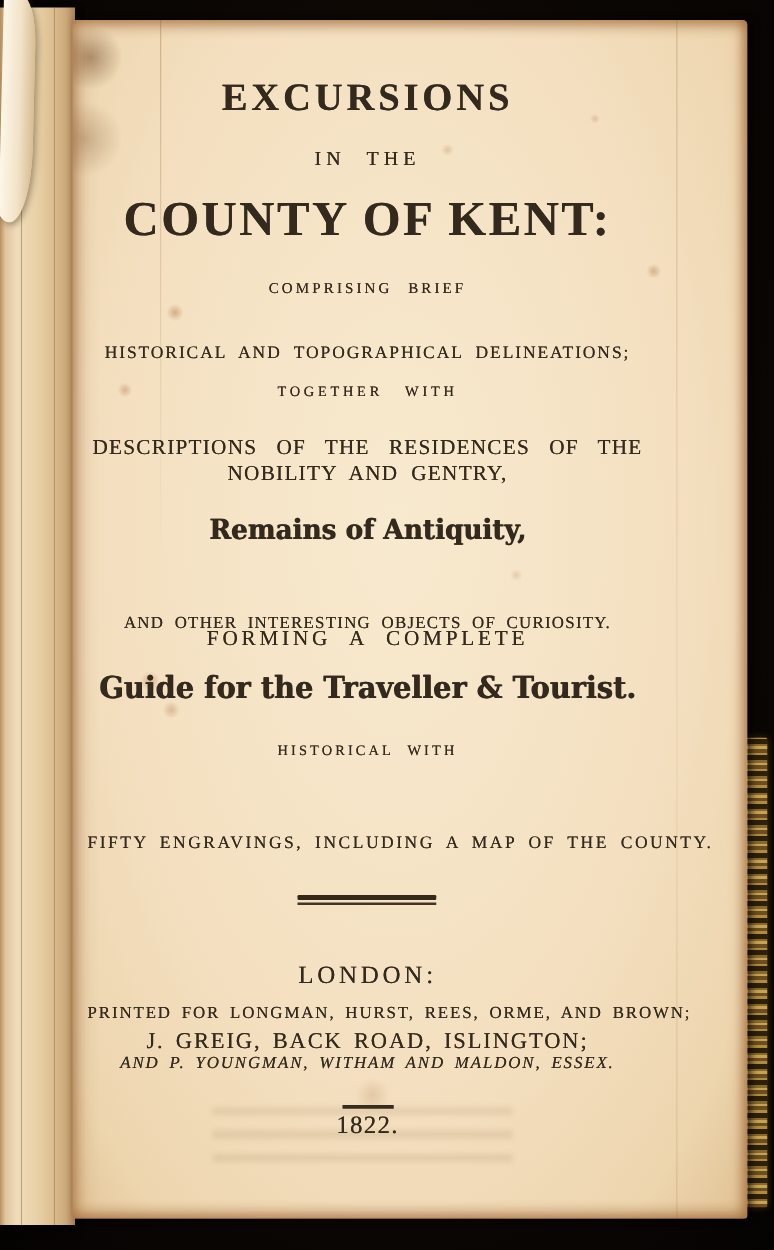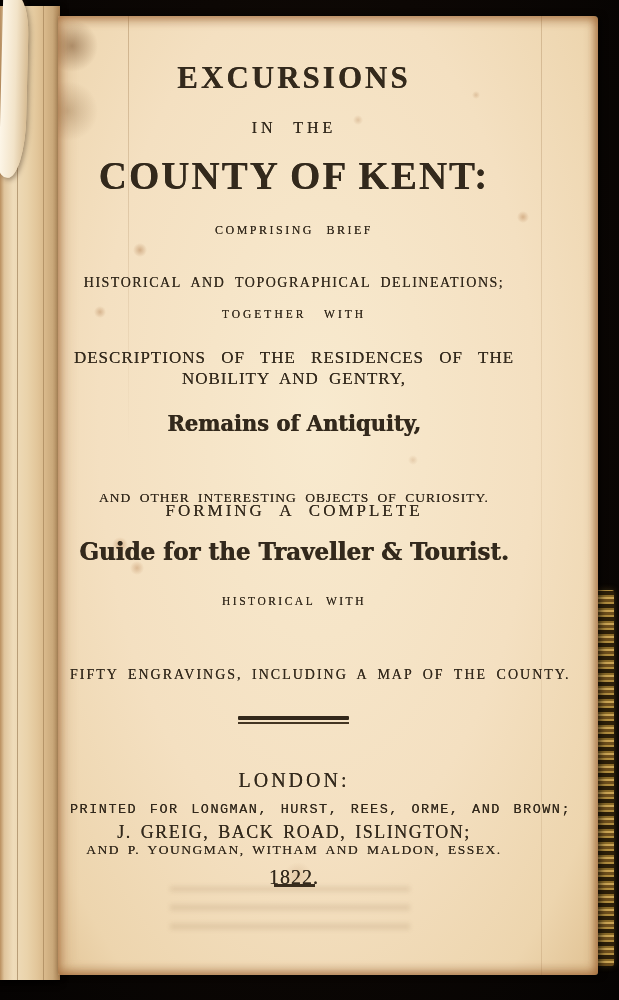--- a/index.html
+++ b/index.html
@@ -76,24 +76,24 @@
   .desc1       {top:333px; font-size:17px; letter-spacing:1px; word-spacing:10px;}
   .desc2       {top:354px; font-size:17px; letter-spacing:1px; word-spacing:5px;}
   .blackletter {font-family:"DejaVu Serif",serif; font-weight:bold; letter-spacing:0; transform:scaleY(1.06); text-shadow:.6px 0 0 #33291c;}
   .remains     {top:397px; font-size:21px;}
   .curiosity   {top:443px; font-size:13.5px; letter-spacing:1px; word-spacing:4px;margin-top:32px;}
   .forming     {top:486px; font-size:17px; letter-spacing:3px; word-spacing:8px;}
   .guide       {top:523px; font-size:23px;}
   .illustrated {top:580px; font-size:11.5px; letter-spacing:2.5px; word-spacing:6px;}
   .fifty       {top:652px; font-size:14px; letter-spacing:2px; word-spacing:4px;}
   .london      {top:754px; font-size:20px; letter-spacing:3px;}
-  .imp1        {top:787px; font-size:13.5px; letter-spacing:1.5px; word-spacing:3px;font-family:Liberation Mono, monospace;}
+  .imp1        {top:787px; font-size:13.5px; letter-spacing:1.5px; word-spacing:3px;}
   .imp2        {top:807px; font-size:18px; letter-spacing:1.5px; word-spacing:3px;}
-  .imp3        {top:827px; font-size:13.5px; letter-spacing:1.5px; word-spacing:3px;}
-  .year        {top:851px; font-size:20px; letter-spacing:1px;}
+  .imp3        {top:827px; font-size:13.5px; letter-spacing:1.5px; word-spacing:3px;font-style:italic;}
+  .year        {top:874px; font-size:20px; letter-spacing:1px;}
   
   .rule-double{position:absolute; top:700px; left:50%; width:111px; margin-left:-56px;}
   .rule-double .thick{display:block; height:4px; background:#33281a; border-radius:1px;}
   .rule-double .thin {display:block; height:1.5px; background:#433522; margin-top:2px;}
   
   .rule-short{position:absolute; top:868px; left:50%; width:41px; margin-left:-20px; height:2.5px; background:#382c1d;}
   
   .ghost{
     position:absolute; left:112px; top:870px; width:240px; height:44px; z-index:4;
     background:repeating-linear-gradient(0deg, rgba(130,95,55,.12) 0 7px, rgba(130,95,55,0) 7px 19px);

